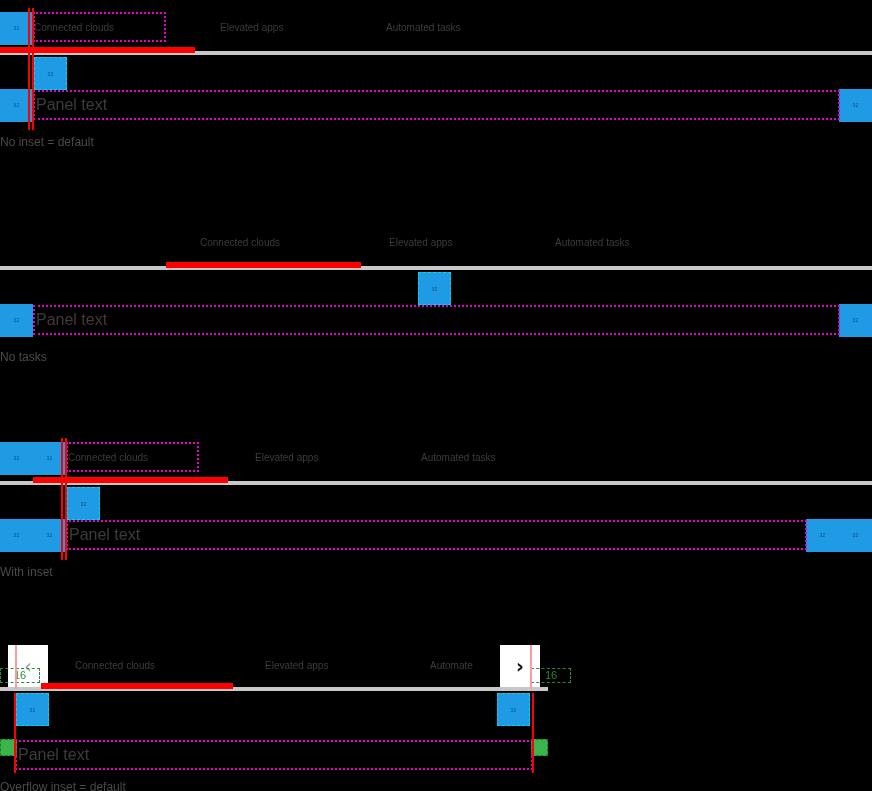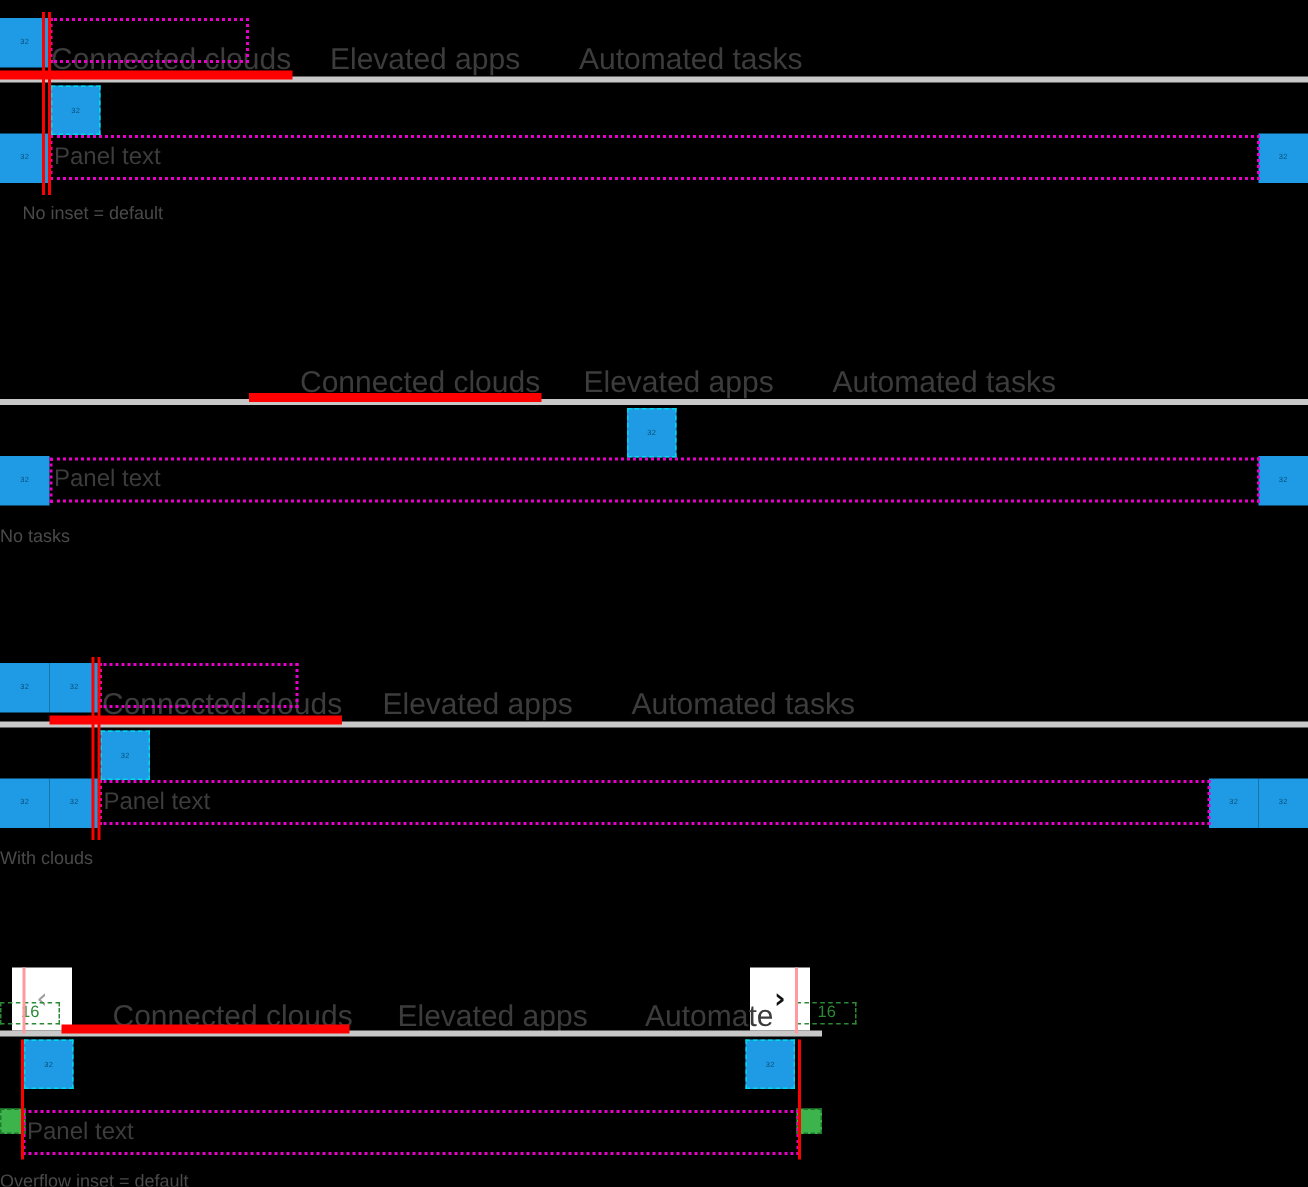--- a/index.html
+++ b/index.html
@@ -6,22 +6,22 @@
   body{
     width:872px;height:791px;position:relative;overflow:hidden;
     font-family:"Liberation Sans","DejaVu Sans",sans-serif;
     color:#3c3c3c;
   }
   .spec{position:absolute;left:0;width:872px;}
 
   
   .tabrow{position:absolute;left:0;width:872px;height:40px;}
   .tab{
-    position:absolute;top:12px;height:40px;line-height:40px;
-    font-size:20px;color:#3c3c3c;white-space:nowrap;
+    position:absolute;top:0;height:40px;line-height:40px;
+    font-size:10px;color:#3c3c3c;white-space:nowrap;
   }
   .rule{position:absolute;left:0;width:872px;height:4px;background:#c8c8c8;}
   .indicator{position:absolute;height:6px;background:#ff0000;}
 
   
   .panel{position:absolute;height:32px;line-height:32px;font-size:16px;color:#3c3c3c;white-space:nowrap;}
 
   
   .box32{
     position:absolute;width:33px;height:33px;background:#1e9be4;
@@ -93,21 +93,21 @@
   <div class="box32" style="left:839px;top:89px;">
     <span class="cap">32</span>
   </div>
 
   <div class="magenta" style="left:33px;top:90px;width:807px;height:30px;"></div>
   <div class="panel" style="left:36px;top:89px;">Panel text</div>
 
   <div class="vred" style="left:32px;top:8px;height:122px;"></div>
   <div class="vred" style="left:28px;top:8px;height:122px;"></div>
 
-  <div class="caption" style="top:135px;padding-left:15px;">No inset = default</div>
+  <div class="caption" style="top:135px;">No inset = default</div>
 </div>
 
 <div class="spec" style="top:215px;height:160px;">
 
   <div class="tabrow" style="top:8px;">
     <div class="tab" style="left:200px;">Connected clouds</div>
     <div class="tab" style="left:389px;">Elevated apps</div>
     <div class="tab" style="left:555px;">Automated tasks</div>
   </div>
 
@@ -169,21 +169,21 @@
   </div>
 
   <div class="magenta" style="left:66px;top:90px;width:741px;height:30px;"></div>
   <div class="panel" style="left:69px;top:89px;">Panel text</div>
 
   <div class="vred" style="left:65px;top:8px;height:122px;"></div>
   <div class="vred" style="left:61px;top:8px;height:122px;"></div>
 
   <div class="caption" style="top:565px;"></div>
 </div>
-<div class="caption" style="top:565px;">With clouds</div>
+<div class="caption" style="top:565px;">With inset</div>
 
 <div class="spec" style="top:645px;height:146px;">
 
   <div class="ovf-arrowbox" style="left:8px;"></div>
   <div class="ovf-arrowbox" style="left:500px;"></div>
 
   <div class="arrow left" style="left:8px;">‹</div>
   <div class="arrow right" style="left:500px;">›</div>
 
   <div class="tabrow" style="top:0;height:42px;">

